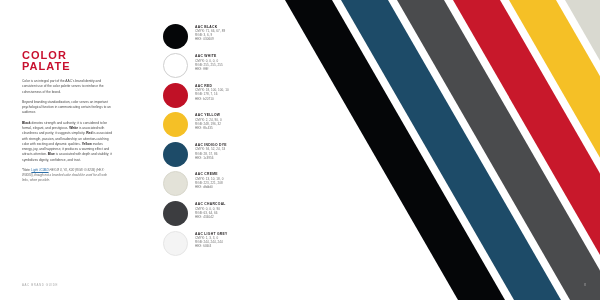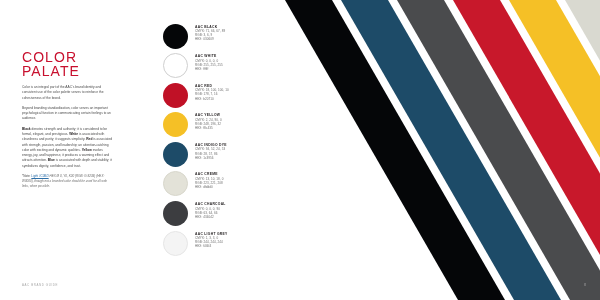--- a/index.html
+++ b/index.html
@@ -10,21 +10,21 @@
   #slide{position:absolute;inset:0;background:#fff;overflow:hidden;}
 
   
   #stripes{position:absolute;left:0;top:0;width:600px;height:300px;z-index:1;
            pointer-events:none;}
   #stripes svg{display:block;width:600px;height:300px;}
 
   
   #textcol{position:absolute;left:22px;top:50px;width:92px;z-index:3;}
   .heading{
-    font-size:14px;font-weight:normal;letter-spacing:1.05px;
+    font-size:11px;font-weight:bold;letter-spacing:1.05px;
     color:#C8102E;margin:0 0 7px 0;line-height:1;
   }
   .para{
     font-size:3.25px;line-height:1.62;color:#4a4a4a;margin:0 0 5.2px 0;
     text-align:left;
   }
   .para b{font-weight:bold;color:#231f20;}
   .note{font-size:3.05px;line-height:1.6;color:#6b6b6b;font-style:italic;margin:0;}
   .note .lead{font-style:normal;color:#4a4a4a;}
   .link{color:#2d6fa8;text-decoration:underline;}

